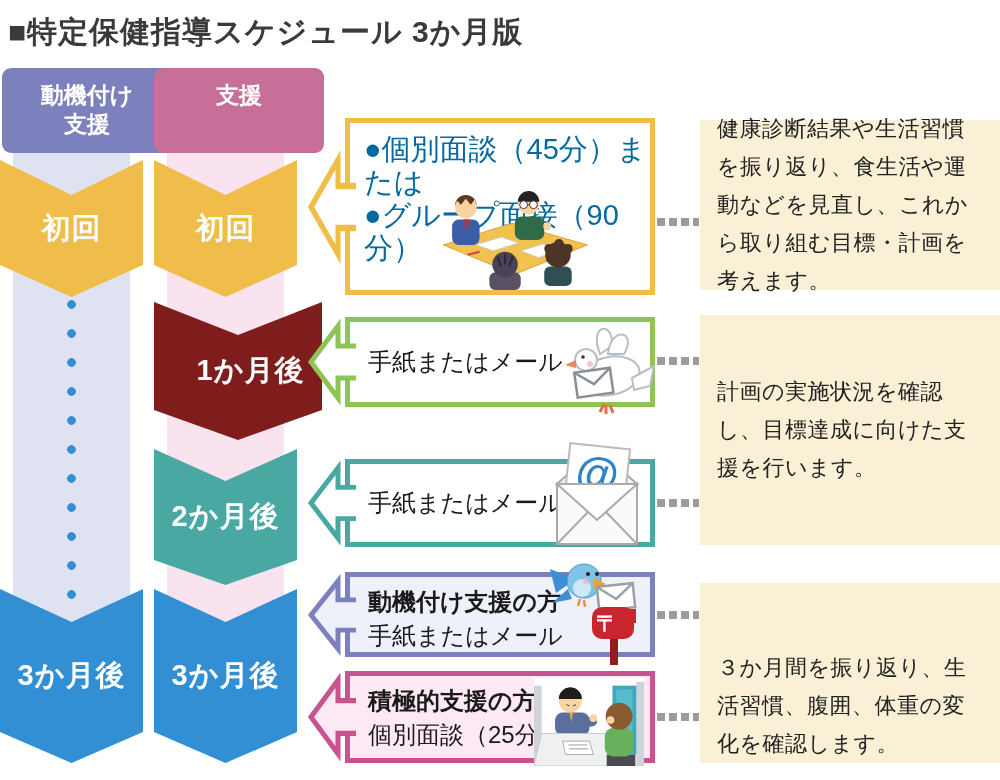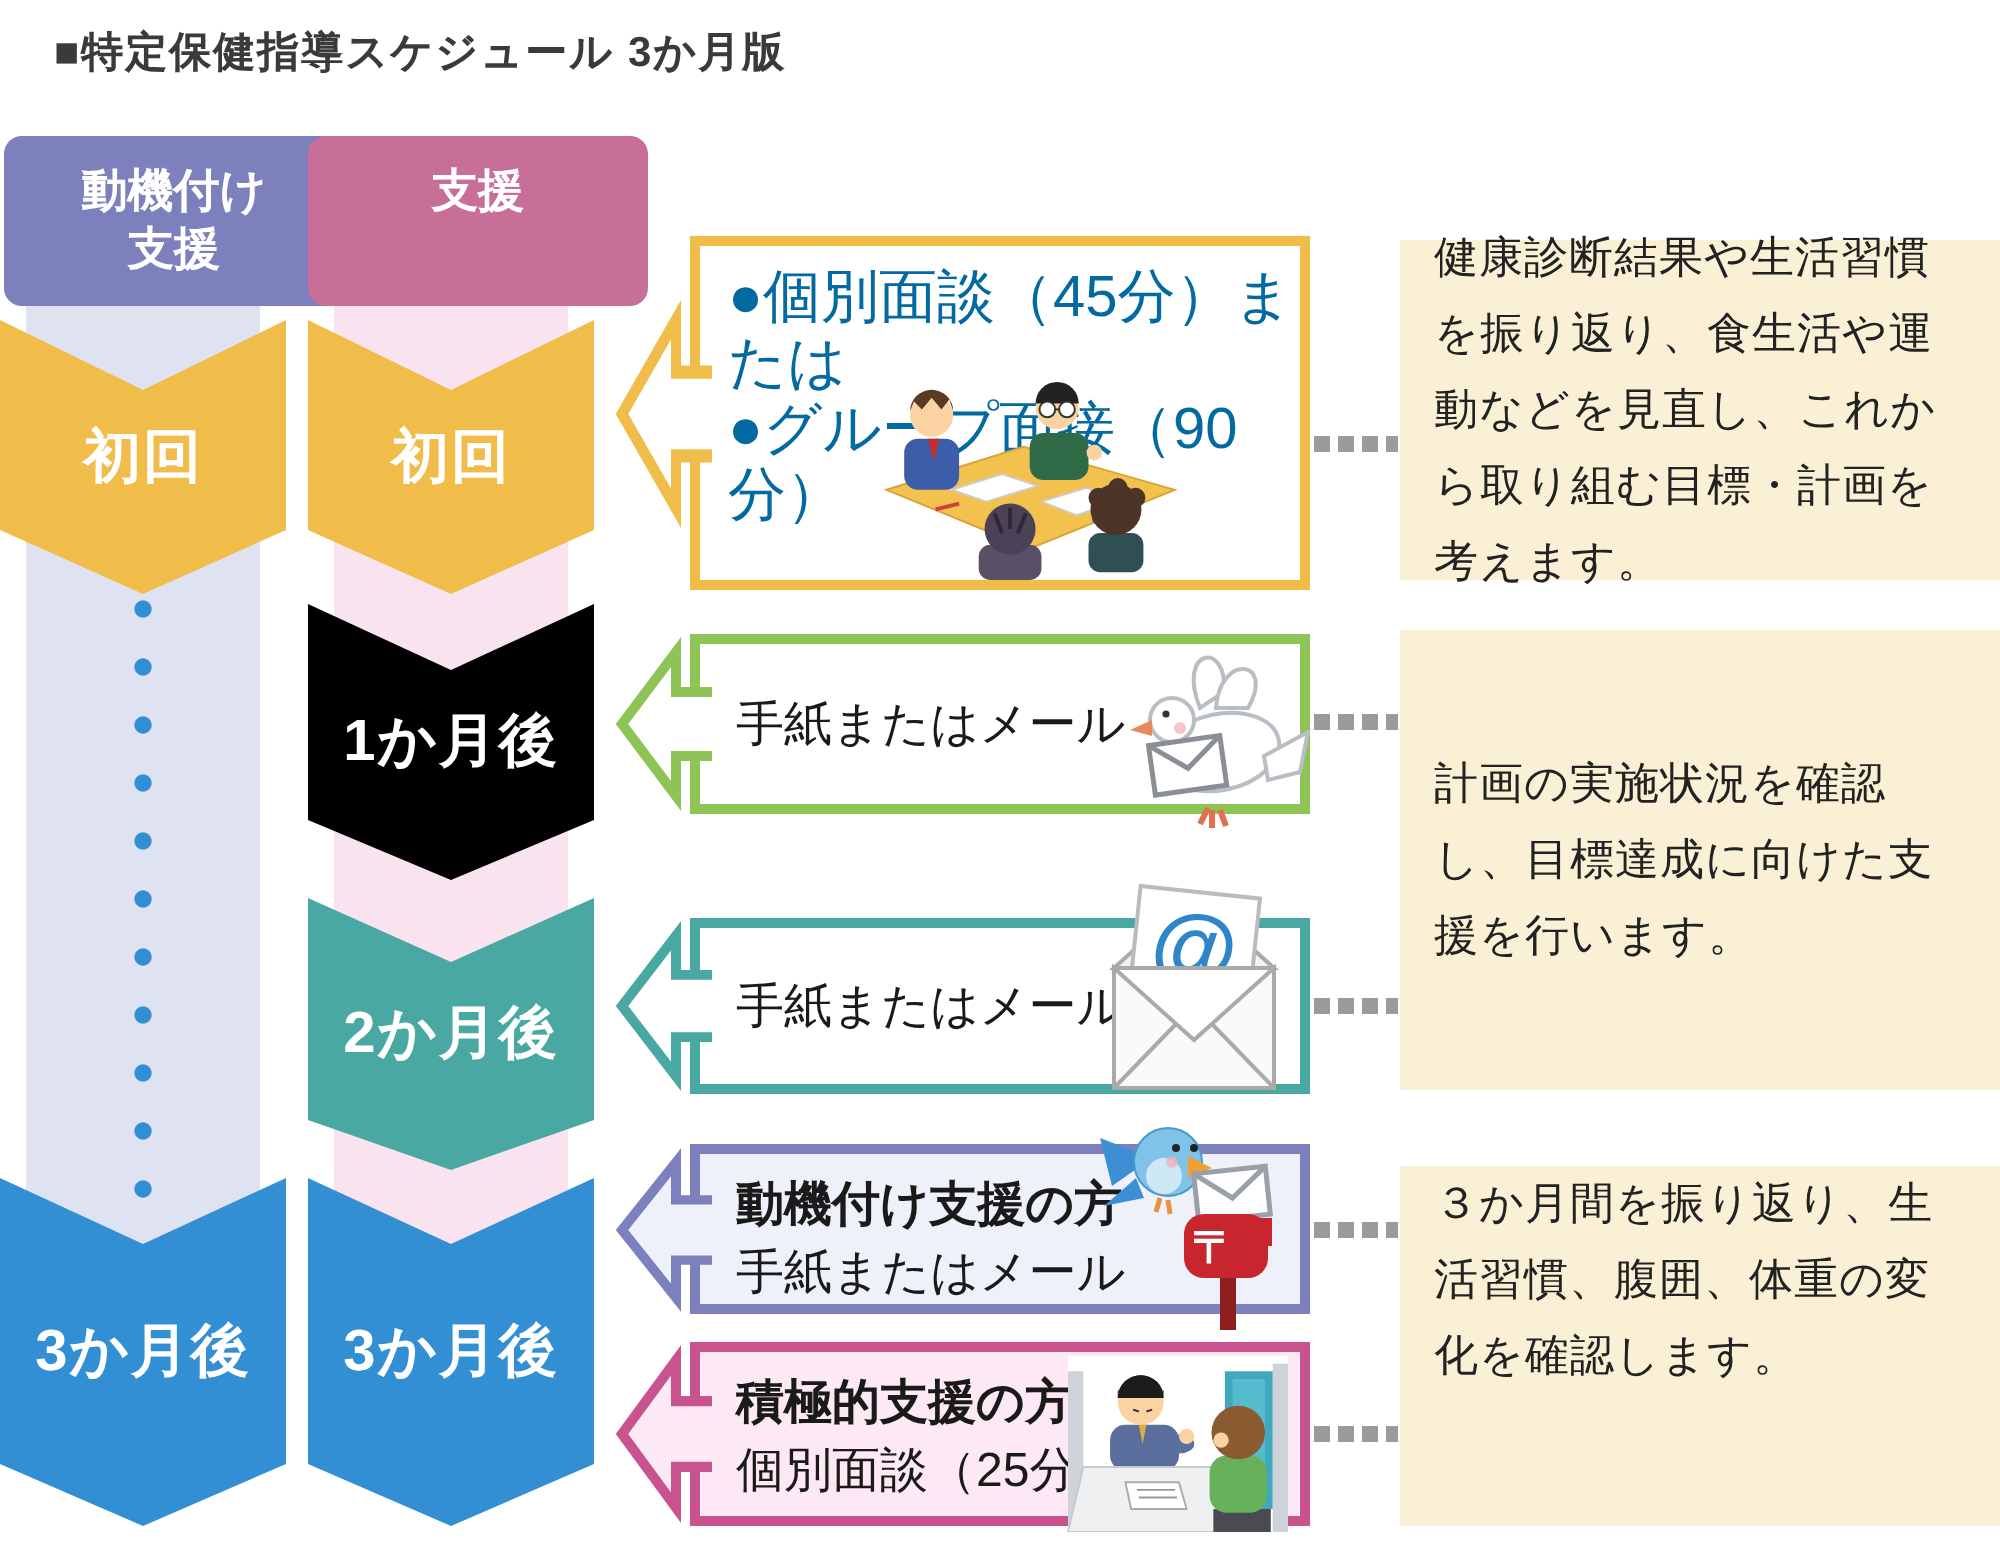--- a/index.html
+++ b/index.html
@@ -2,40 +2,40 @@
 <html><head>
 <meta charset="utf-8">
 <style>
   html,body{margin:0;padding:0;background:#fff;}
   #canvas{
     position:relative;width:1000px;height:780px;background:#ffffff;
     font-family:"Liberation Sans","DejaVu Sans",sans-serif;overflow:hidden;
   }
   .abs{position:absolute;}
   
-  #title{left:8px;top:12px;font-size:21px;font-weight:bold;color:#3a3a3a;letter-spacing:1px;margin-left:19px;}
+  #title{left:8px;top:12px;font-size:30px;font-weight:bold;color:#3a3a3a;letter-spacing:1px;}
   
   .colhead{width:170px;height:85px;border-radius:9px;color:#fff;text-align:center;
     font-weight:bold;font-size:23px;line-height:29px;padding-top:13px;box-sizing:border-box;}
   #head-motivational{left:2px;top:68px;background:#7c80bd;}
   #head-active{left:154px;top:68px;background:#c76e99;}
   
   #band-left{left:13px;top:153px;width:117px;height:472px;background:#dfe3f1;}
   #band-right{left:167px;top:153px;width:117px;height:472px;background:#f8e3ee;}
   
   #dotline{left:67px;top:300px;width:9px;height:310px;
     background:radial-gradient(circle at 4.5px 4.5px,#338fd3 4px,rgba(0,0,0,0) 4.6px);
     background-size:9px 29px;background-repeat:repeat-y;}
   
   .chev{width:143px;display:flex;align-items:center;justify-content:center;
     clip-path:polygon(0 0,50% var(--notch),100% 0,100% var(--side),50% 100%,0 var(--side));}
   .chev span{color:#fff;font-size:29px;font-weight:bold;letter-spacing:1px;}
   #chev-m-first{left:0;top:160px;height:137px;background:#f0bc4a;--notch:35px;--side:105px;}
   #chev-a-first{left:154px;top:160px;height:137px;background:#f0bc4a;--notch:35px;--side:105px;}
-  #chev-a-month1{left:154px;top:302px;height:138px;background:#000000;--notch:33px;--side:108px;}
+  #chev-a-month1{left:154px;top:302px;height:138px;background:#7f1d1d;padding-left:25px;--notch:33px;--side:108px;}
   #chev-a-month2{left:154px;top:449px;height:136px;background:#49a8a2;--notch:32px;--side:111px;}
   #chev-m-month3{left:0;top:589px;height:174px;background:#338fd3;--notch:33px;--side:143px;}
   #chev-a-month3{left:154px;top:589px;height:174px;background:#338fd3;--notch:33px;--side:143px;}
   
   .callout{left:345px;width:310px;box-sizing:border-box;border:5px solid;background:#fff;}
   #callout-initial{top:118px;height:177px;border-color:#f0bc4a;}
   #callout-month1{top:317px;height:90px;border-color:#8ec356;}
   #callout-month2{top:459px;height:88px;border-color:#49a8a2;}
   #callout-month3-motiv{top:572px;height:85px;border-color:#7c80bd;background:#eef0fa;text-align:center;}
   #callout-month3-active{top:671px;height:92px;border-color:#c9538e;background:#fce9f3;}
@@ -48,21 +48,21 @@
   .ill{position:absolute;}
   
   .conn{left:657px;width:42px;height:8px;
     background:repeating-linear-gradient(90deg,#9b9b9b 0 8px,rgba(0,0,0,0) 8px 12px);}
   #conn-1{top:218px;}#conn-2{top:357px;}#conn-3{top:499px;}#conn-4{top:611px;}#conn-5{top:713px;}
   
   .infobox{left:700px;width:300px;background:#faf0d5;box-sizing:border-box;color:#222;}
   .infobox p{margin:0;padding:0 14px 0 17px;font-size:22px;line-height:38px;letter-spacing:0.5px;}
   #info-1{top:120px;height:170px;display:flex;align-items:center;}
   #info-2{top:315px;height:230px;display:flex;align-items:center;}
-  #info-3{top:583px;height:180px;display:flex;align-items:flex-start;}
+  #info-3{top:583px;height:180px;display:flex;align-items:flex-end;}
 </style>
 </head>
 <body>
 
 <div id="canvas">
 
   <div class="abs" id="title">■特定保健指導スケジュール 3か月版</div>
 
   <div class="abs" id="band-left"></div>
   <div class="abs" id="band-right"></div>

